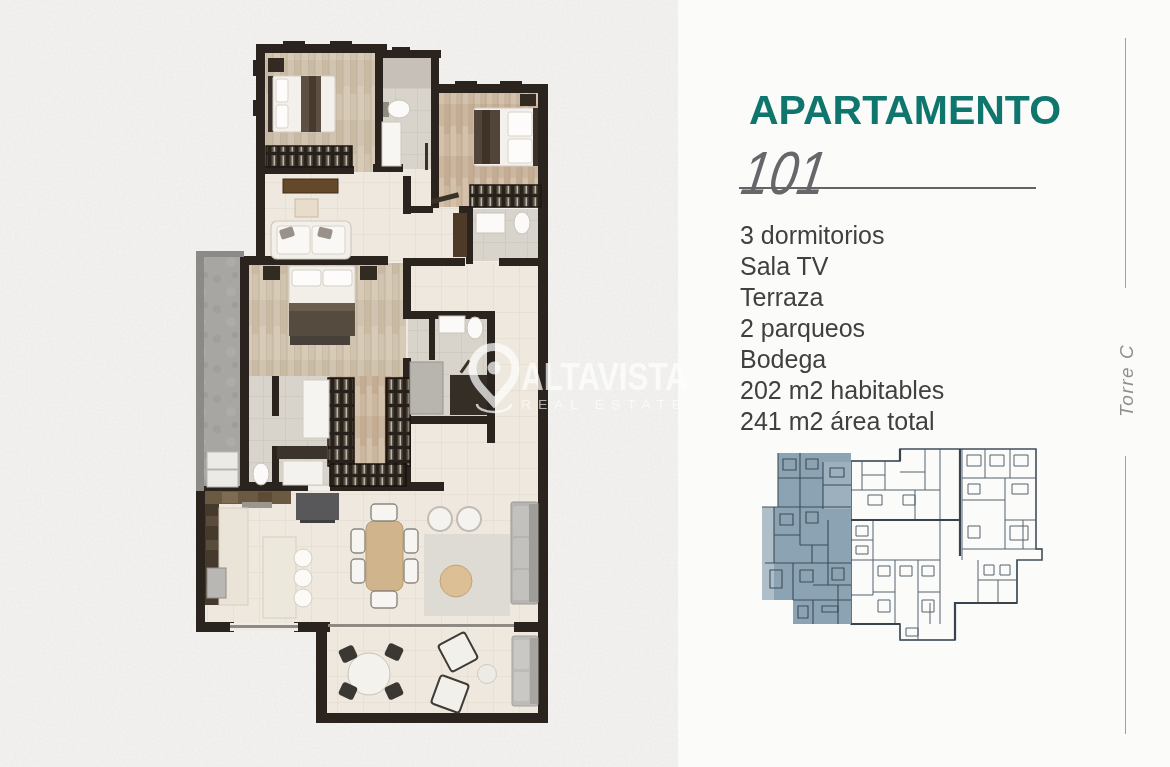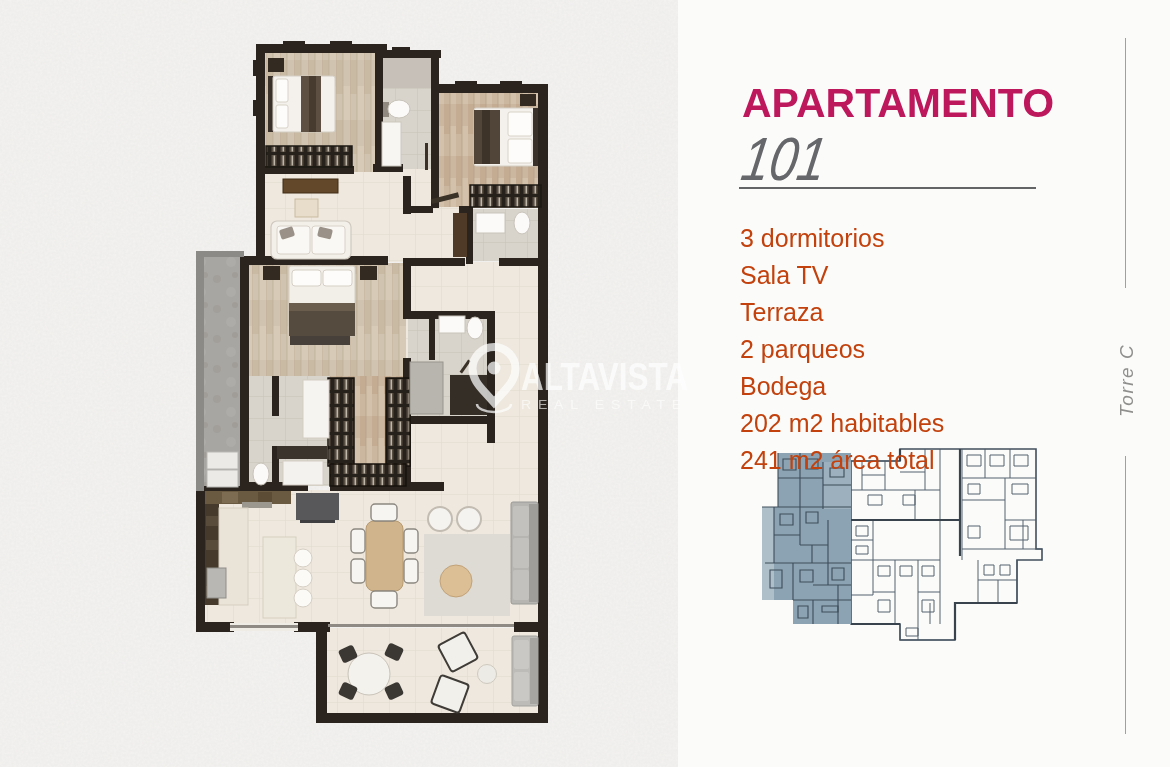--- a/index.html
+++ b/index.html
@@ -1,24 +1,24 @@
 <!DOCTYPE html>
 <html><head>
 <meta charset="utf-8">
 <style>
   html,body{margin:0;padding:0;}
   body{width:1170px;height:767px;overflow:hidden;position:relative;
        background:#f3f2ef;font-family:"Liberation Sans", sans-serif;}
   #stage{position:absolute;left:0;top:0;width:1170px;height:767px;}
   .title{position:absolute;left:738px;top:76px;color:#595a5c;}
-  .title h1{margin:4px;font-size:41px;font-weight:bold;letter-spacing:0px;color:#be185d;}
+  .title h1{margin:11px;font-size:41px;font-weight:bold;letter-spacing:0px;color:#0f766e;}
   .title .num{font-size:61px;font-style:italic;font-weight:normal;color:#66676a;
               margin-top:-7px;margin-left:-1px;letter-spacing:0px;transform:skewX(-9deg) scaleX(0.82);transform-origin:0 100%;}
   .rule{position:absolute;left:739px;top:187px;width:297px;height:2px;background:#636466;}
-  .list{position:absolute;left:740px;top:220px;font-size:25px;line-height:37px;color:#c2410c;}
+  .list{position:absolute;left:740px;top:220px;font-size:25px;line-height:31px;color:#404040;}
   .vline{position:absolute;left:1125px;width:1px;background:#a0a09e;}
   .torre{position:absolute;left:1116px;top:417px;
          color:#8f8f8d;font-size:19px;font-style:italic;letter-spacing:1.5px;}
   .torre span{display:block;transform:rotate(-90deg);transform-origin:0 0;
               white-space:nowrap;}
 </style>
 </head>
 <body>
 
 <svg id="stage" viewBox="0 0 1170 767" xmlns="http://www.w3.org/2000/svg">

